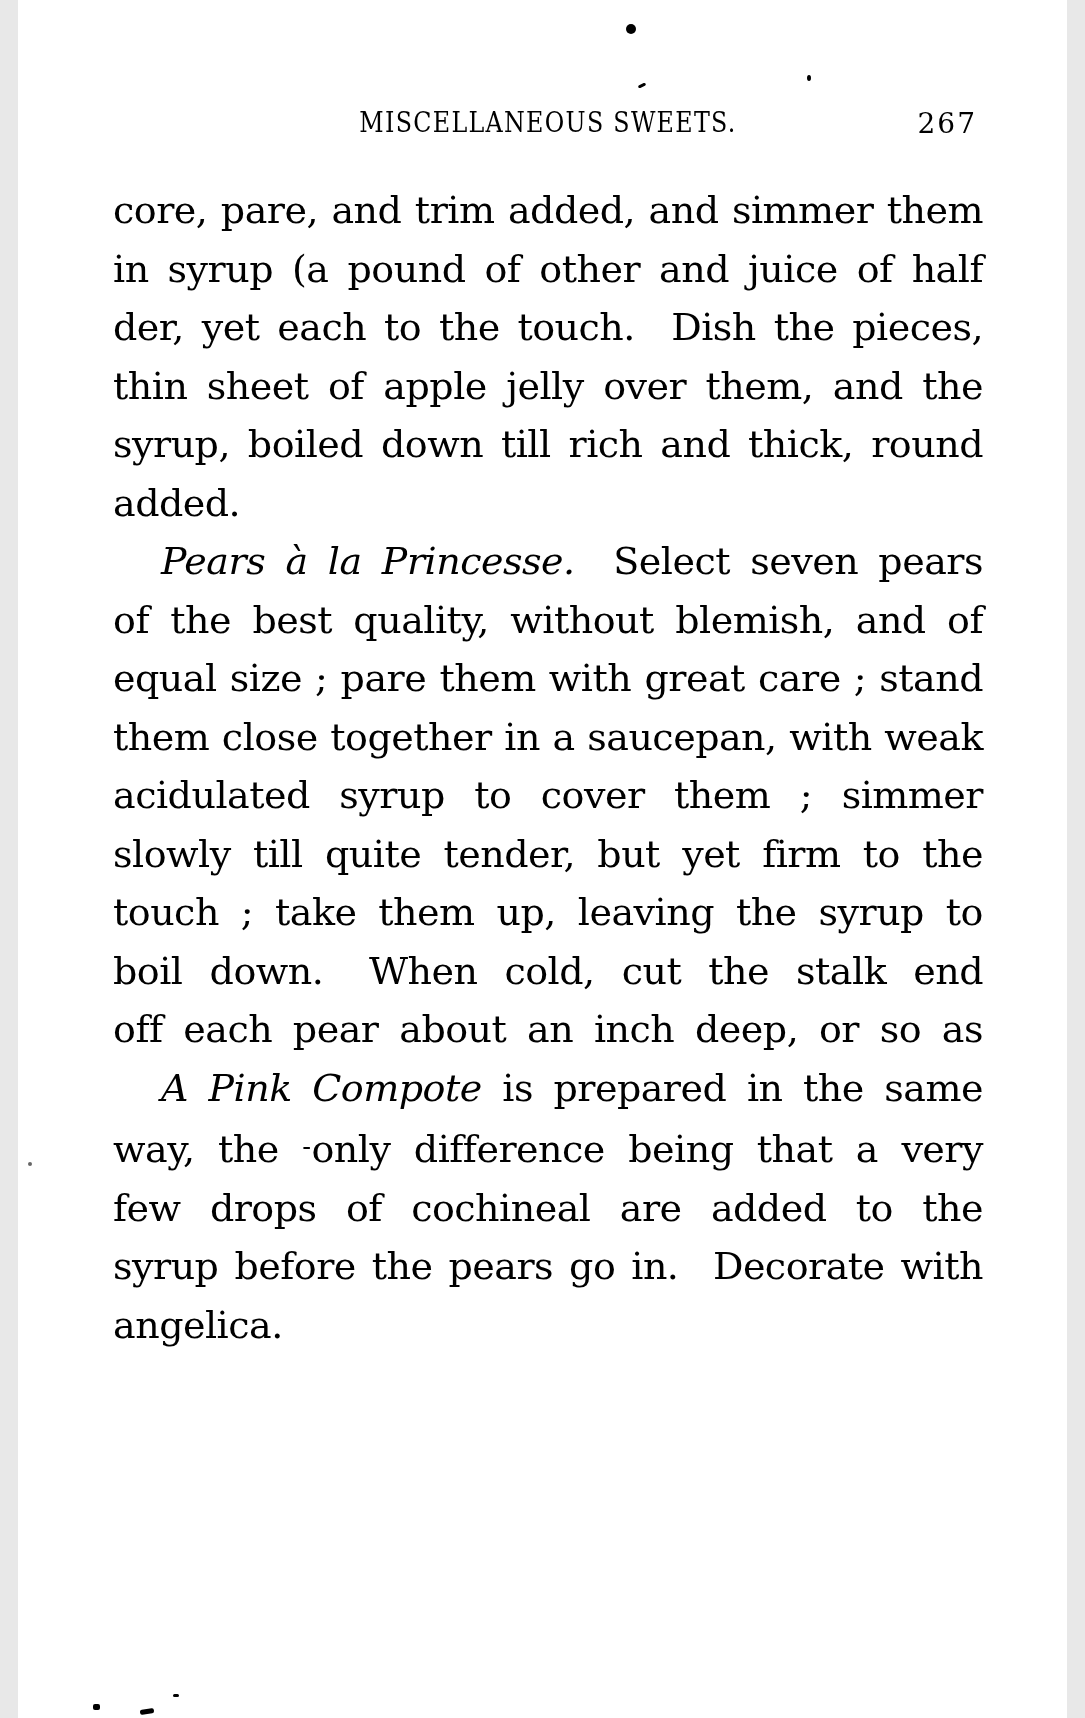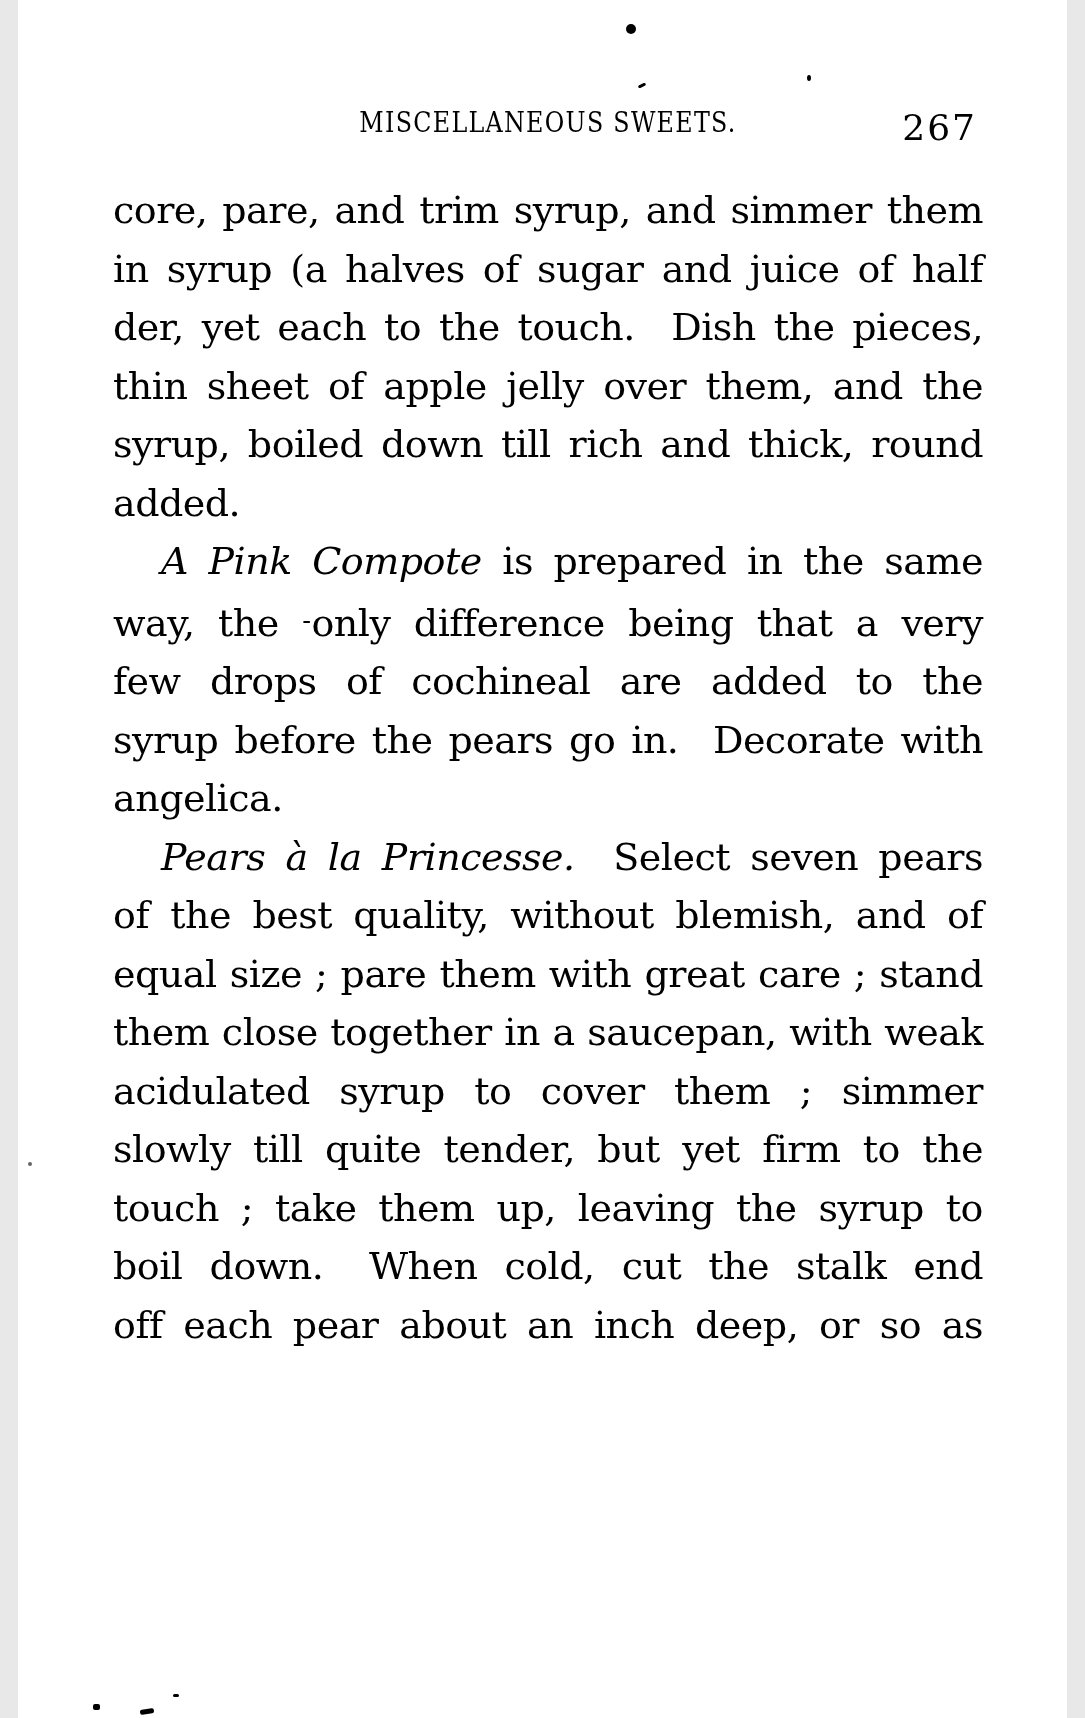--- a/index.html
+++ b/index.html
@@ -19,21 +19,21 @@
     position:absolute;left:0;right:0;top:0;
     text-align:center;
     font-size:28px;
     letter-spacing:1.5px;
     transform:scaleX(.85);
     transform-origin:50% 50%;
     white-space:nowrap;
   }
   .page-number{
     position:absolute;right:6px;top:1px;
-    font-size:36px;
+    font-size:28px;
     letter-spacing:2px;
   }
   .textblock{
     position:absolute;left:95px;top:181px;width:870px;
   }
   .line{
     font-size:38px;
     line-height:58.5px;
     letter-spacing:-0.5px;
     text-align:justify;
@@ -70,46 +70,46 @@
 <div class="page">
 
   <div class="header">
     <div class="running-title">MISCELLANEOUS SWEETS.</div>
     <div class="page-number">267</div>
   </div>
 
   <div class="textblock">
 
     <div class="para">
-      <div class="line">core, pare, and trim syrup, and simmer them</div>
-      <div class="line">in syrup (a halves of sugar and juice of half</div>
+      <div class="line">core, pare, and trim added, and simmer them</div>
+      <div class="line">in syrup (a pound of other and juice of half</div>
       <div class="line">der, yet each to the touch.  Dish the pieces,</div>
       <div class="line">thin sheet of apple jelly over them, and the</div>
       <div class="line">syrup, boiled down till rich and thick, round</div>
       <div class="line short">added.</div>
-    </div>
-
-    <div class="para">
-      <div class="line indent"><span class="it">A Pink Compote</span><span> is prepared in the same</span></div>
-      <div class="line"><span>way, the </span><span class="stray-dash">-</span><span>only difference being that a very</span></div>
-      <div class="line">few drops of cochineal are added to the</div>
-      <div class="line">syrup before the pears go in.  Decorate with</div>
-      <div class="line short">angelica.</div>
     </div>
 
     <div class="para">
       <div class="line indent"><span class="it">Pears à la Princesse.</span><span>  Select seven pears</span></div>
       <div class="line">of the best quality, without blemish, and of</div>
       <div class="line">equal size ; pare them with great care ; stand</div>
       <div class="line">them close together in a saucepan, with weak</div>
       <div class="line">acidulated syrup to cover them ; simmer</div>
       <div class="line">slowly till quite tender, but yet firm to the</div>
       <div class="line">touch ; take them up, leaving the syrup to</div>
       <div class="line">boil down.  When cold, cut the stalk end</div>
       <div class="line">off each pear about an inch deep, or so as</div>
+    </div>
+
+    <div class="para">
+      <div class="line indent"><span class="it">A Pink Compote</span><span> is prepared in the same</span></div>
+      <div class="line"><span>way, the </span><span class="stray-dash">-</span><span>only difference being that a very</span></div>
+      <div class="line">few drops of cochineal are added to the</div>
+      <div class="line">syrup before the pears go in.  Decorate with</div>
+      <div class="line short">angelica.</div>
     </div>
 
   </div>
 
   <div class="speck" style="left:608px;top:24px;width:10px;height:10px;"></div>
   <div class="speck" style="left:789px;top:75px;width:4px;height:6px;"></div>
   <div class="speck dash" style="left:620px;top:84px;width:8px;height:3px;transform:rotate(-25deg);"></div>
   <div class="speck" style="left:10px;top:1162px;width:4px;height:4px;background:#666;"></div>
   <div class="speck dash" style="left:155px;top:1694px;width:6px;height:3px;"></div>
   <div class="speck" style="left:75px;top:1704px;width:7px;height:6px;border-radius:2px;"></div>

